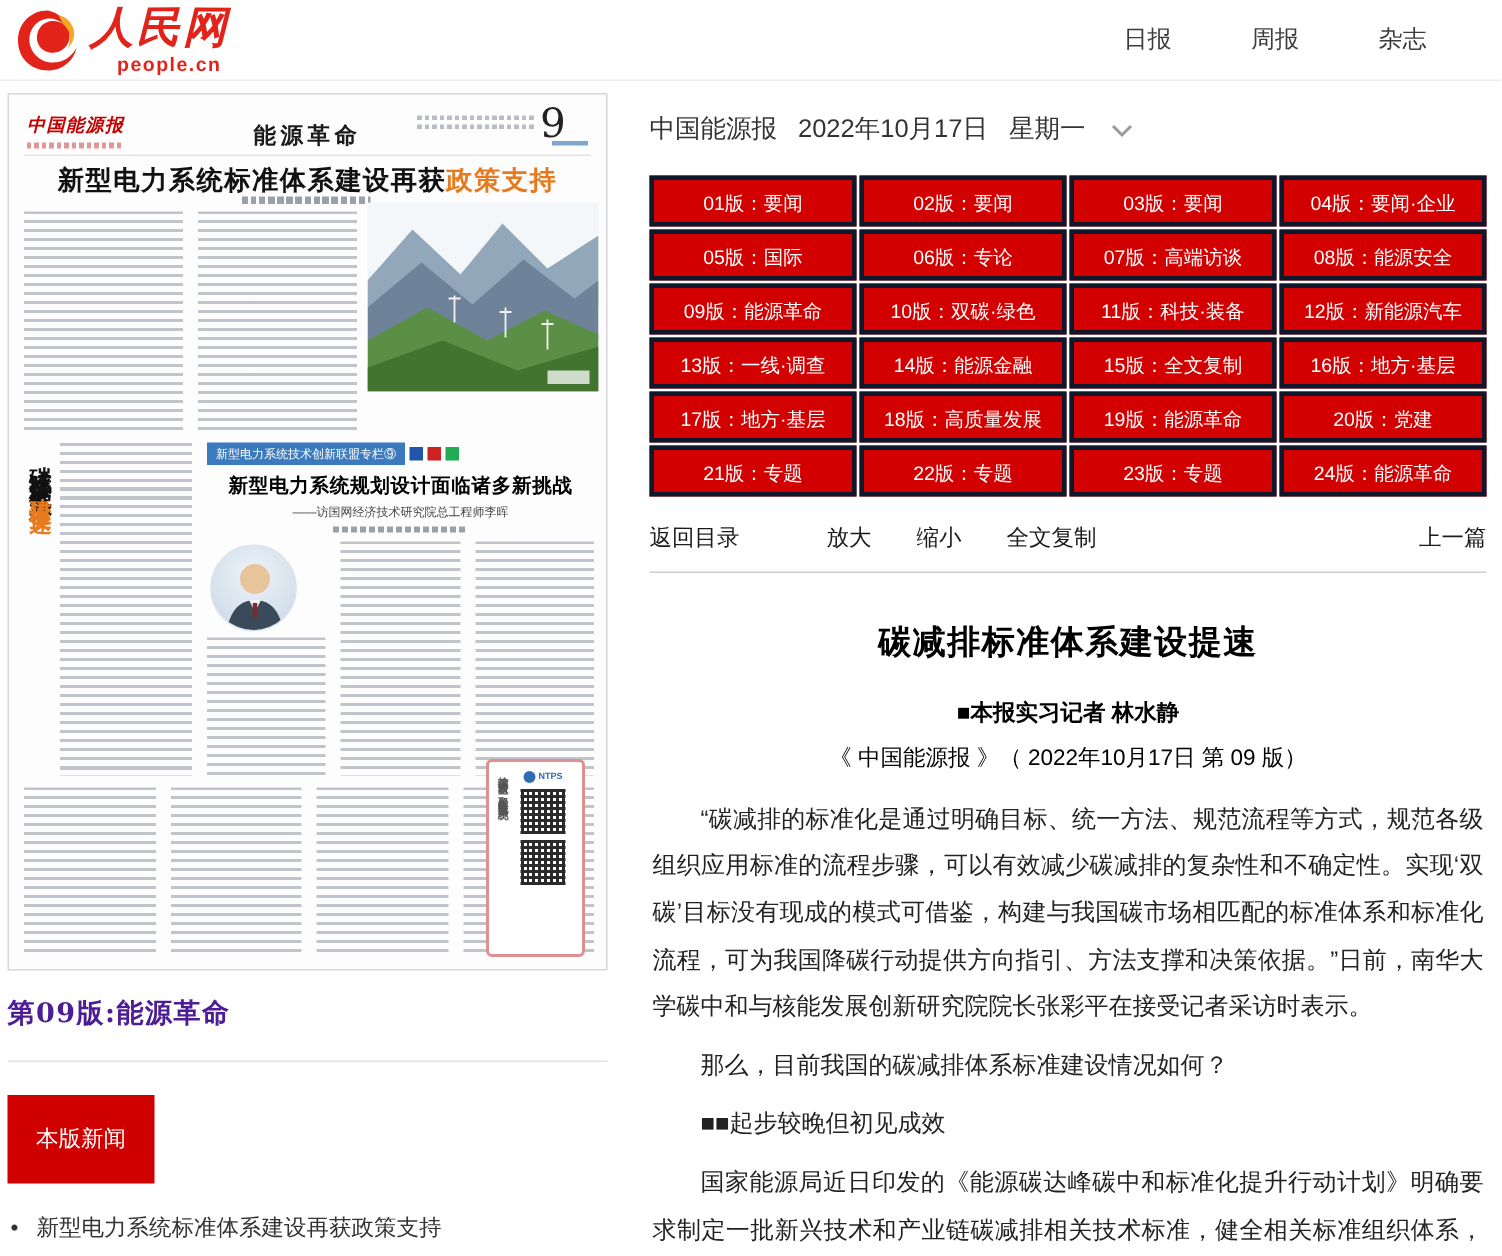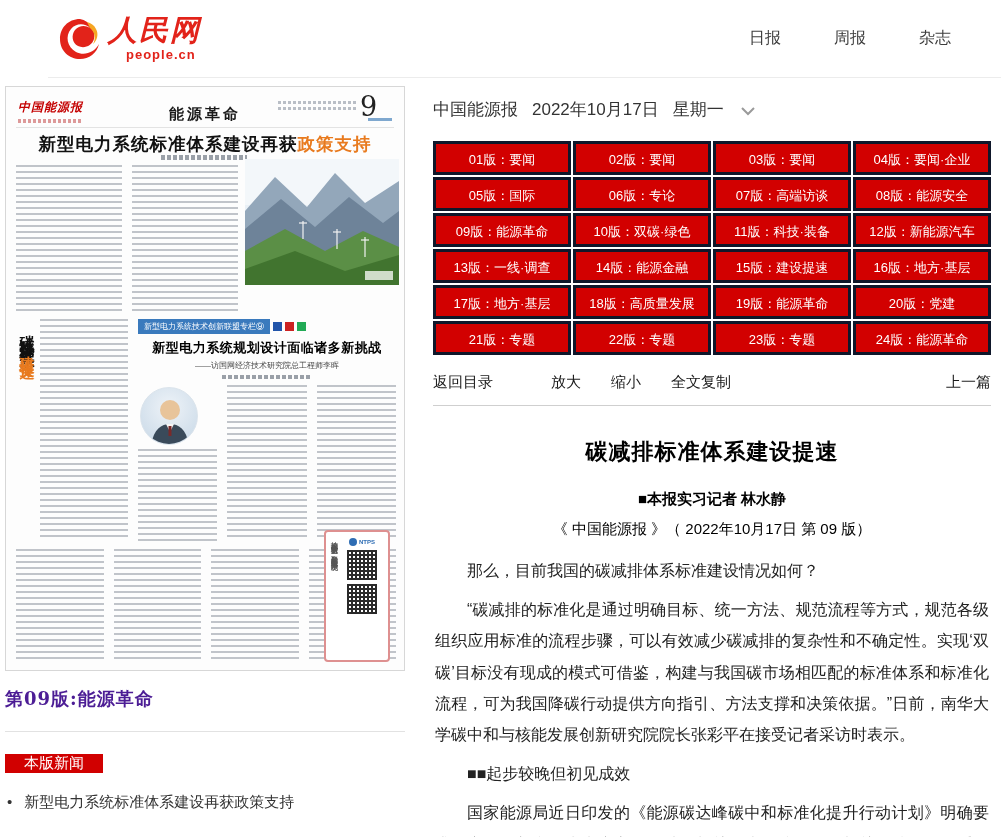--- a/index.html
+++ b/index.html
@@ -4,21 +4,21 @@
 <style>
   * { margin:0; padding:0; box-sizing:border-box; }
   html,body { background:#fff; }
   body {
     width:1001px; height:837px; overflow:hidden; position:relative;
     font-family:"Liberation Sans", sans-serif; color:#333;
   }
   .page { width:1001px; height:837px; overflow:hidden; position:relative; background:#fff; }
 
   
-  .site-header { height:78px; display:flex; align-items:center; padding:0 10px 0 8px; border-bottom:1px solid #ececec;margin-left:48px; }
+  .site-header { height:54px; display:flex; align-items:center; padding:0 10px 0 8px; border-bottom:1px solid #ececec; }
   .logo { display:flex; align-items:center; cursor:pointer; }
   .logo-swirl { width:48px; height:48px; }
   .logo-txt { margin-left:4px; display:flex; flex-direction:column; align-items:flex-start; }
   .logo-cn { font-family:"DejaVu Serif", serif; font-style:italic; font-weight:bold; font-size:29px; color:#e2231a; letter-spacing:2px; line-height:1; }
   .logo-en { font-size:13px; font-weight:bold; color:#e2231a; letter-spacing:1px; margin-top:2px; margin-left:18px; }
   .top-nav { margin-left:auto; display:flex; gap:53px; padding-right:40px; }
   .top-nav span { font-size:16px; color:#3c3c3c; cursor:pointer; }
 
   
   .main { display:flex; padding-top:8px; }
@@ -68,21 +68,21 @@
   .np-ntps { display:flex; align-items:center; gap:2px; margin-top:2px; }
   .np-ntps .dot { width:8px; height:8px; border-radius:50%; background:#2e6db4; }
   .np-ntps .t { font-size:6px; color:#2e6db4; font-weight:bold; }
   .qr-sq { width:30px; height:30px; background-color:#fff;
     background-image:repeating-linear-gradient(0deg,#2a2a2a 0 2px,transparent 2px 4px),
                      repeating-linear-gradient(90deg,#2a2a2a 0 2px,transparent 2px 4px); }
 
   
   .sec-title { margin-top:16px; font-family:"DejaVu Serif", serif; font-weight:bold; font-size:18px; color:#4c1d95; letter-spacing:1px; }
   .left-divider { margin-top:20px; border-top:1px solid #e2e2e2; }
-  .news-badge { display:inline-block; margin-top:22px; background:#d10000; color:#fff; font-size:15px; padding:0 19px; }
+  .news-badge { display:inline-block; margin-top:22px; background:#d10000; color:#fff; font-size:15px; padding:20px 19px; }
   .news-list { margin-top:20px; list-style:none; }
   .news-list li { font-size:15px; color:#333; margin-bottom:23px; cursor:pointer; padding-left:2px; }
   .news-list li::before { content:"•"; color:#333; margin-right:12px; font-size:15px; }
 
   
   .issue-bar { margin-top:12px; display:flex; align-items:center; font-size:17px; color:#333; cursor:pointer; }
   .issue-bar .seg { margin-right:14px; }
   .chev { margin-left:2px; margin-top:3px; }
 
   .page-grid { margin-top:20px; display:grid; grid-template-columns:repeat(4,1fr); gap:2px; }
@@ -255,21 +255,21 @@
         <div class="page-cell">05版：国际</div>
         <div class="page-cell">06版：专论</div>
         <div class="page-cell">07版：高端访谈</div>
         <div class="page-cell">08版：能源安全</div>
         <div class="page-cell">09版：能源革命</div>
         <div class="page-cell">10版：双碳·绿色</div>
         <div class="page-cell">11版：科技·装备</div>
         <div class="page-cell">12版：新能源汽车</div>
         <div class="page-cell">13版：一线·调查</div>
         <div class="page-cell">14版：能源金融</div>
-        <div class="page-cell">15版：建设提速</div>
+        <div class="page-cell">15版：全文复制</div>
         <div class="page-cell">16版：地方·基层</div>
         <div class="page-cell">17版：地方·基层</div>
         <div class="page-cell">18版：高质量发展</div>
         <div class="page-cell">19版：能源革命</div>
         <div class="page-cell">20版：党建</div>
         <div class="page-cell">21版：专题</div>
         <div class="page-cell">22版：专题</div>
         <div class="page-cell">23版：专题</div>
         <div class="page-cell">24版：能源革命</div>
       </div>
@@ -280,21 +280,21 @@
         <span class="tb tb-zout">缩小</span>
         <span class="tb">全文复制</span>
         <span class="tb tb-prev">上一篇</span>
       </div>
 
       <div class="article">
         <div class="art-title">碳减排标准体系建设提速</div>
         <div class="art-byline">■本报实习记者 林水静</div>
         <div class="art-source">《 中国能源报 》（ 2022年10月17日   第 09 版）</div>
         <div class="art-body">
+          <p>“碳减排的标准化是通过明确目标、统一方法、规范流程等方式，规范各级组织应用标准的流程步骤，可以有效减少碳减排的复杂性和不确定性。实现‘双碳’目标没有现成的模式可借鉴，构建与我国碳市场相匹配的标准体系和标准化流程，可为我国降碳行动提供方向指引、方法支撑和决策依据。”日前，南华大学碳中和与核能发展创新研究院院长张彩平在接受记者采访时表示。</p>
           <p>那么，目前我国的碳减排体系标准建设情况如何？</p>
-          <p>“碳减排的标准化是通过明确目标、统一方法、规范流程等方式，规范各级组织应用标准的流程步骤，可以有效减少碳减排的复杂性和不确定性。实现‘双碳’目标没有现成的模式可借鉴，构建与我国碳市场相匹配的标准体系和标准化流程，可为我国降碳行动提供方向指引、方法支撑和决策依据。”日前，南华大学碳中和与核能发展创新研究院院长张彩平在接受记者采访时表示。</p>
           <p>■■起步较晚但初见成效</p>
           <p>国家能源局近日印发的《能源碳达峰碳中和标准化提升行动计划》明确要求制定一批新兴技术和产业链碳减排相关技术标准，健全相关标准组织体系，实现能源领域碳达峰产业链相关环节标准全覆盖。</p>
         </div>
       </div>
     </div>
   </div>
 </div>
 
 </body></html>

